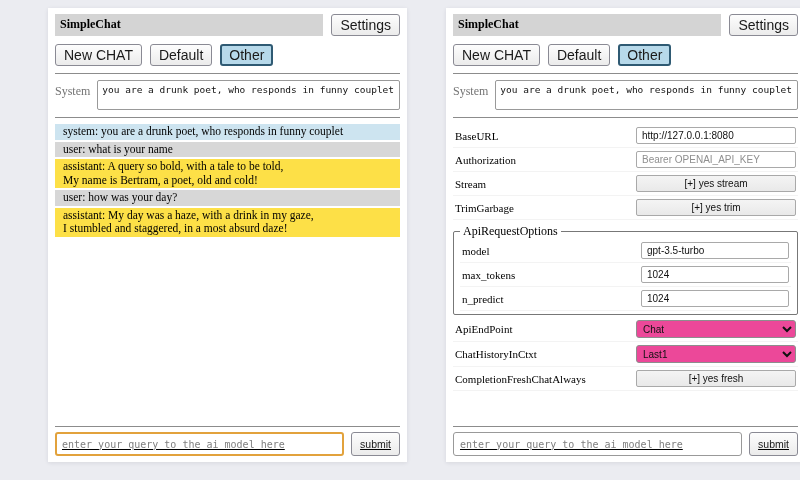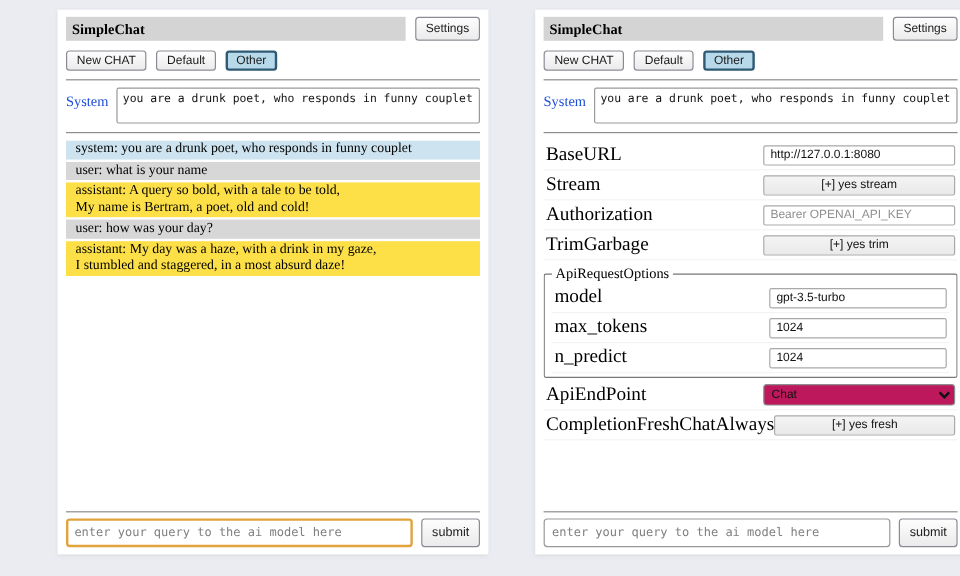--- a/index.html
+++ b/index.html
@@ -17,36 +17,36 @@
   #left-panel{left:30px;}
   #right-panel{left:428px;}
 
   
   .hdr{display:flex;gap:8px;align-items:stretch;}
   .titlebar{
     flex:1;background:var(--titlebar-bg,#d4d4d4);
     font-weight:bold;font-size:12px;padding:3px 5px 2px;color:#000;
   }
   .btn{
-    font-family:"Liberation Sans",sans-serif;font-size:10px;color:#1a1a1a;
+    font-family:"Liberation Sans",sans-serif;font-size:14px;color:#1a1a1a;
     background:linear-gradient(#fdfdfd,#ebebeb);
     border:1px solid #8a8a94;border-radius:3px;padding:2px 8px;
     white-space:nowrap;cursor:pointer;
   }
   .toolbar{display:flex;gap:8px;margin-top:8px;}
   .btn.active{
     background:var(--active-tab-bg,#b7d9ea);
     border:2px solid var(--active-tab-border,#2f5a73);
     padding:1px 7px;
   }
   .rule{border:none;border-top:1px solid #8c8c8c;margin:7px 0 5px;}
 
   
   .sysrow{display:flex;gap:7px;margin-top:1px;}
-  .syslabel{font-size:12px;padding-top:4px;color:#1d4ed8;}
+  .syslabel{font-size:12px;padding-top:4px;color:#737373;}
   .systext{
     flex:1;font-family:"DejaVu Sans Mono",monospace;font-size:9.5px;color:#111;
     border:1px solid #999;border-radius:2px;padding:3px 4px;height:22px;
     resize:none;overflow:hidden;line-height:1.3;background:#fff;
   }
 
   
   .content{flex:1;overflow:hidden;margin-top:1px;}
   .msg{
     font-size:11.5px;line-height:1.18;padding:1px 8px;margin-bottom:2px;
@@ -54,42 +54,42 @@
   }
   .msg.system{background:var(--system-msg-bg,#cde4f0);}
   .msg.user{background:var(--user-msg-bg,#d7d7d7);}
   .msg.assistant{background:#fde047;}
 
   
   .cfg-row{
     display:flex;align-items:center;justify-content:space-between;
     padding:3px 2px;border-bottom:1px solid #f3f3f3;
   }
-  .cfg-label{font-size:16px;color:#000;}
+  .cfg-label{font-size:11px;color:#000;}
   .cfg-input,.cfg-btn,.cfg-select{
     width:160px;box-sizing:border-box;
     font-family:"Liberation Sans",sans-serif;font-size:10px;color:#111;
   }
   .cfg-input{border:1px solid #a9a9a9;border-radius:2px;padding:2px 5px;height:17px;background:#fff;}
   .cfg-input::placeholder{color:#8f8f8f;}
   .cfg-btn{
     background:linear-gradient(#f4f4f4,#e9e9e9);border:1px solid #a9a9a9;
     border-radius:2px;height:17px;padding:0;cursor:pointer;
   }
-  .cfg-select{border:1px solid #8d8d8d;border-radius:3px;height:18px;background:#be185d;padding:0 2px;}
+  .cfg-select{border:1px solid #8d8d8d;border-radius:3px;height:18px;background:#ec4899;padding:0 2px;}
   fieldset.cfg-group{
     border:1px solid #777;border-radius:2px;margin:4px 0 2px;padding:0 6px 3px;
   }
   fieldset.cfg-group legend{font-size:12px;padding:0 3px;color:#000000;}
   fieldset.cfg-group .cfg-input,
   fieldset.cfg-group .cfg-btn,
   fieldset.cfg-group .cfg-select{width:148px;}
 
   
-  .footer{margin-top:auto;}
+  .footer{margin-top:auto;text-decoration:underline;}
   .qrow{display:flex;gap:7px;margin-top:2px;align-items:stretch;}
   .query{
     flex:1;font-family:"DejaVu Sans Mono",monospace;font-size:10px;color:#111;
     border:1px solid #999;border-radius:3px;padding:4px 6px;height:24px;box-sizing:border-box;
     background:#fff;
   }
   .query::placeholder{color:#7f7f7f;}
   .query.focused{border:2px solid var(--focus-border,#e2a23c);padding:3px 5px;}
   .submit{font-size:10.5px;}
 </style>
@@ -146,26 +146,26 @@
     <textarea class="systext" style="">you are a drunk poet, who responds in funny couplet</textarea>
   </div>
   <hr class="rule">
   <div class="content">
     <div>
         <div class="cfg-row">
           <span class="cfg-label">BaseURL</span>
           <input class="cfg-input" value="http://127.0.0.1:8080" style="">
         </div>
         <div class="cfg-row">
+          <span class="cfg-label">Authorization</span>
+          <input class="cfg-input" placeholder="Bearer OPENAI_API_KEY" style="">
+        </div>
+        <div class="cfg-row">
           <span class="cfg-label">Stream</span>
           <button class="cfg-btn">[+] yes stream</button>
-        </div>
-        <div class="cfg-row">
-          <span class="cfg-label">Authorization</span>
-          <input class="cfg-input" placeholder="Bearer OPENAI_API_KEY" style="">
         </div>
         <div class="cfg-row">
           <span class="cfg-label">TrimGarbage</span>
           <button class="cfg-btn">[+] yes trim</button>
         </div>
       </div>
     <fieldset class="cfg-group">
       <legend>ApiRequestOptions</legend>
       <div>
           <div class="cfg-row">
@@ -181,20 +181,24 @@
             <input class="cfg-input" value="1024" style="">
           </div>
         </div>
     </fieldset>
     <div>
         <div class="cfg-row">
           <span class="cfg-label">ApiEndPoint</span>
           <select class="cfg-select"><option>Chat</option></select>
         </div>
         <div class="cfg-row">
+          <span class="cfg-label">ChatHistoryInCtxt</span>
+          <select class="cfg-select"><option>Last1</option></select>
+        </div>
+        <div class="cfg-row">
           <span class="cfg-label">CompletionFreshChatAlways</span>
           <button class="cfg-btn">[+] yes fresh</button>
         </div>
       </div>
 
   </div>
   <div class="footer">
     <hr class="rule">
     <div class="qrow">
       <input class="query" placeholder="enter your query to the ai model here" style="">

